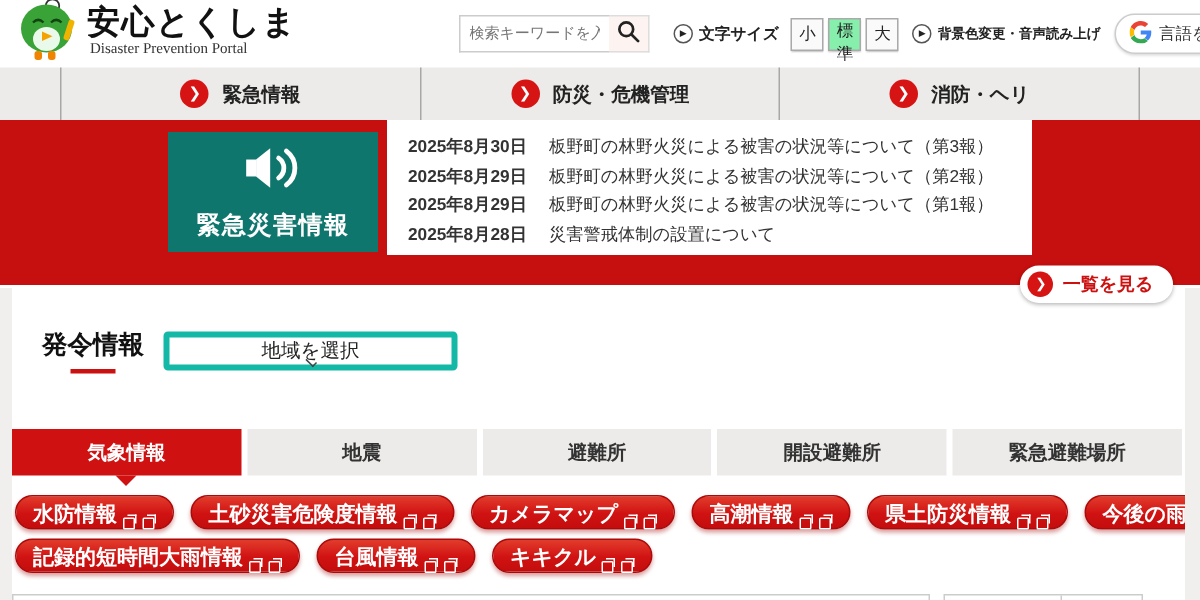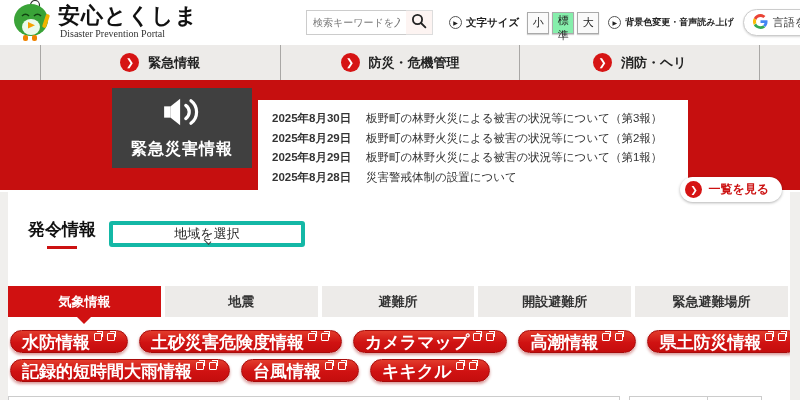--- a/index.html
+++ b/index.html
@@ -24,23 +24,23 @@
   .lang-btn { display:flex; align-items:center; gap:5px; height:27px; padding:0 9px; border:1px solid #ccc; border-radius:15px; background:#fff; font-size:11px; color:#333; box-shadow:0 1px 2px rgba(0,0,0,.15); cursor:pointer; white-space:nowrap; font-family:inherit; }
 
   
   .mainnav { display:flex; height:35px; background:#edebe9; padding:0 40px; }
   .nav-item { flex:1; display:flex; align-items:center; justify-content:center; gap:9px; border-left:1px solid #a9a7a5; font-weight:bold; font-size:13px; color:#222; cursor:pointer; }
   .nav-item:last-child { border-right:1px solid #a9a7a5; }
   .red-circle { width:19px; height:19px; border-radius:50%; background:#d61414; color:#fff; font-size:10px; font-weight:bold; display:inline-flex; align-items:center; justify-content:center; flex:none; }
 
   
   .alert-band { position:relative; height:110px; background:#c60f0f; z-index:2; }
-  .alert-label { position:absolute; left:112px; top:8px; width:140px; height:80px; background:#404040; display:flex; flex-direction:column; align-items:center; justify-content:center; gap:7px; }
+  .alert-label { position:absolute; left:112px; top:8px; width:140px; height:80px; background:#0f766e; display:flex; flex-direction:column; align-items:center; justify-content:center; gap:7px; }
   .alert-title { color:#fff; font-weight:bold; font-size:16px; letter-spacing:1px; }
-  .alert-news { position:absolute; left:258px; top:20px; width:430px; height:90px; background:#fff; padding:9px 14px; }
+  .alert-news { position:absolute; left:258px; top:0; width:430px; height:90px; background:#fff; padding:9px 14px; }
   .news-row { display:flex; font-size:11.5px; line-height:19.5px; color:#333; cursor:pointer; }
   .news-date { width:94px; font-weight:bold; flex:none; }
   .news-title { white-space:nowrap; }
   .view-all { position:absolute; right:18px; top:97px; display:flex; align-items:center; gap:6px; background:#fff; border:none; border-radius:14px; height:25px; padding:0 13px 0 5px; font-size:12px; font-weight:bold; color:#cc1111; box-shadow:0 1px 3px rgba(0,0,0,.3); cursor:pointer; font-family:inherit; }
   .view-all .red-circle { width:17px; height:17px; font-size:9px; }
 
   
   .content { position:relative; margin:0 12px 0 8px; background:#fff; }
   .edge-strip { position:absolute; top:192px; bottom:0; width:10px; background:#f0efed; z-index:1; }
   .edge-strip.left { left:0; width:8px; }
@@ -52,21 +52,21 @@
   .region-select { width:196px; height:26px; border:4px solid #14b8a6; border-radius:3px; background:#fff; display:flex; align-items:center; justify-content:space-between; padding:0 9px; font-size:13px; color:#222; cursor:pointer;flex-direction:column; }
   .sel-caret { width:7px; height:7px; border-right:1.5px solid #444; border-bottom:1.5px solid #444; transform:rotate(45deg); margin-top:-4px; }
 
   .tabs { display:flex; gap:4px; margin-top:37px; height:31px; }
   .tab { flex:1; display:flex; align-items:center; justify-content:center; background:#edebe9; font-size:13px; font-weight:bold; color:#333; position:relative; cursor:pointer; }
   .tab.active { background:#d01111; color:#fff; }
   .tab.active::after { content:""; position:absolute; top:100%; left:50%; margin-left:-7px; border:7px solid transparent; border-top:7px solid #d01111; border-bottom:0; }
 
   .pill-row { display:flex; gap:11px; margin-top:13px; padding-left:2px; }
   .pill-row.second { margin-top:6px; }
-  .pill { height:23px; border-radius:12px; background:linear-gradient(180deg,#e23c2c 0%,#d01212 55%,#c40d0d 100%); border:1.5px solid #a80b0b; color:#fff; font-size:17px; font-weight:bold; display:inline-flex; align-items:flex-start; padding:0 11px; box-shadow:0 2px 3px rgba(160,10,10,.4); cursor:pointer; font-family:inherit; white-space:nowrap; }
+  .pill { height:23px; border-radius:12px; background:linear-gradient(180deg,#e23c2c 0%,#d01212 55%,#c40d0d 100%); border:1.5px solid #a80b0b; color:#fff; font-size:14px; font-weight:bold; display:inline-flex; align-items:flex-end; padding:0 11px; box-shadow:0 2px 3px rgba(160,10,10,.4); cursor:pointer; font-family:inherit; white-space:nowrap; }
   .lk { position:relative; width:9px; height:9px; margin-left:4px; flex:none; display:inline-block; }
   .lk::before { content:""; position:absolute; left:0; top:2px; width:6px; height:6px; border:1.2px solid #fff; border-radius:1px; }
   .lk::after { content:""; position:absolute; left:3px; top:0; width:5px; height:5px; border-top:1.2px solid #fff; border-right:1.2px solid #fff; }
 
   .bottom-row { position:relative; margin-top:14px; height:40px; z-index:2; }
   .panel { background:#fff; border:1px solid #ccc; position:absolute; top:0; height:38px; }
   .panel-wide { left:0; width:612px; }
   .panel-city { left:621px; width:133px; display:flex; }
   .city-cell { width:78px; border-right:1px solid #ccc; display:flex; justify-content:center; padding-top:5px; font-weight:bold; font-size:13px; color:#222; }
   .advisory-cell { flex:1; display:flex; justify-content:center; padding-top:4px; }

